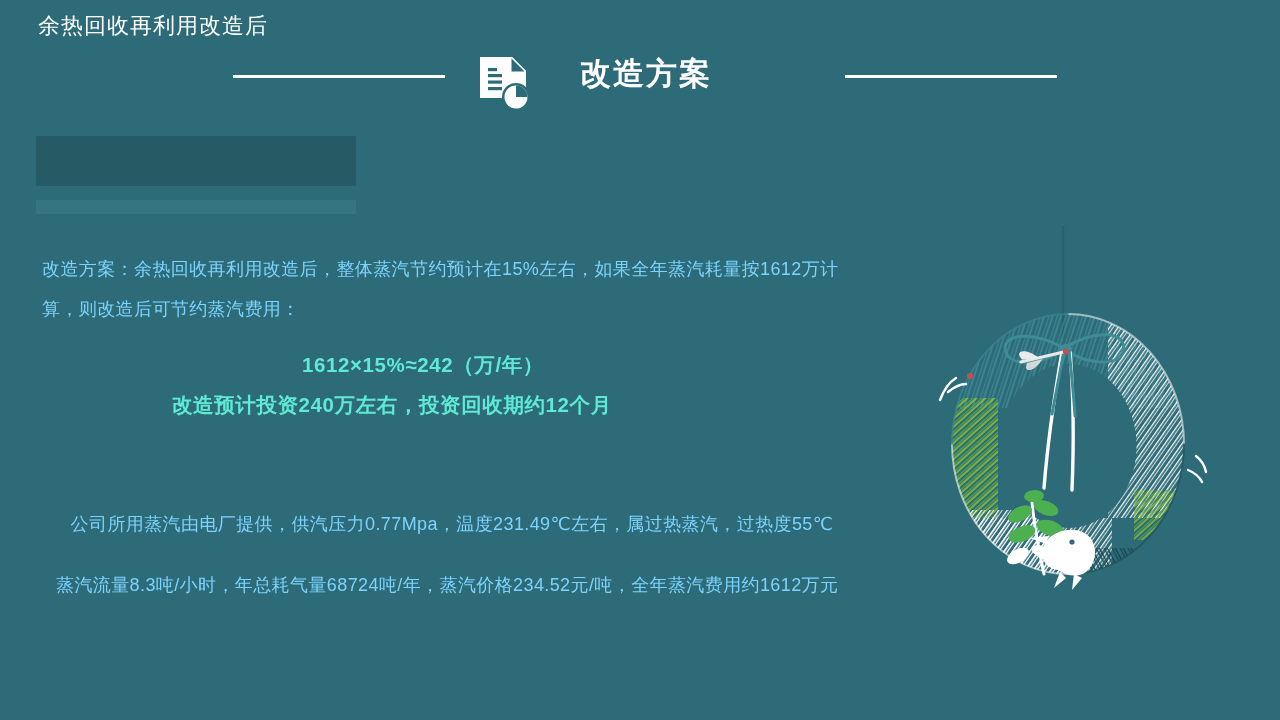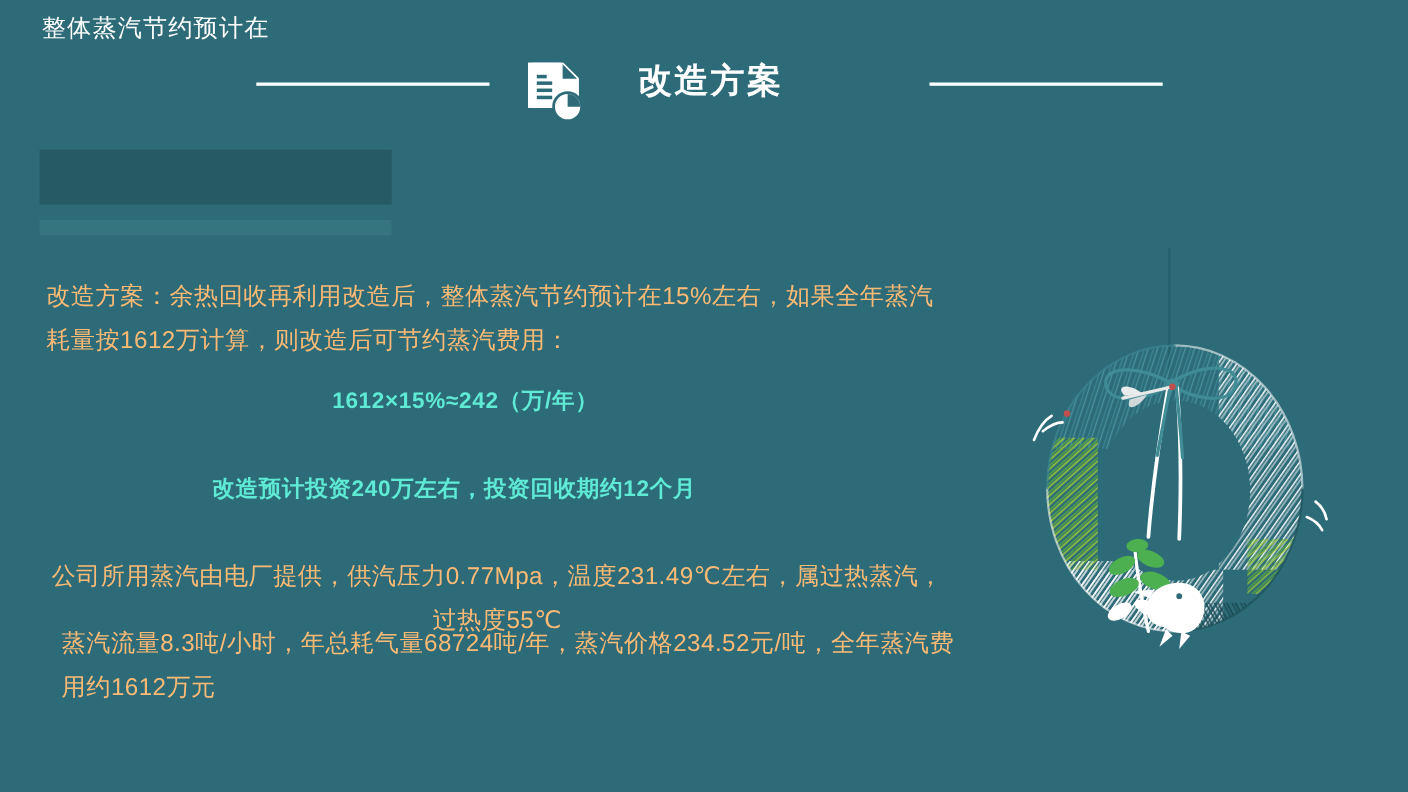--- a/index.html
+++ b/index.html
@@ -79,23 +79,23 @@
     left: 36px;
     top: 200px;
     width: 320px;
     height: 14px;
     background: #35757f;
   }
 
   
   .para {
     position: absolute;
-    font-size: 22px;
+    font-size: 18px;
     line-height: 40px;
-    color: #fdba74;
+    color: #7dd3fc;
     letter-spacing: 0.4px;
   }
   .para-top {
     left: 42px;
     top: 249px;
     width: 820px;
   }
   .para-bottom-a {
     left: 42px;
     top: 504px;
@@ -112,21 +112,21 @@
   .hl {
     position: absolute;
     color: #5eead4;
     font-size: 20.5px;
     line-height: 40px;
     font-weight: bold;
     letter-spacing: 0.6px;
     white-space: nowrap;
   }
   .hl-1 { left: 302px; top: 345px; }
-  .hl-2 { left: 193px; top: 385px; margin-top: 40px; }
+  .hl-2 { left: 172px; top: 385px; }
 
   
   .wreath {
     position: absolute;
     left: 912px;
     top: 218px;
     width: 312px;
     height: 424px;
   }
 </style>
@@ -158,21 +158,21 @@
 
       <circle cx="39" cy="43" r="14" fill="#2d6b78"></circle>
       <circle cx="39" cy="43" r="11.5" fill="#ffffff"></circle>
       <path d="M39 43 L39 31.5 A11.5 11.5 0 0 1 50.5 43 Z" fill="#2d6b78"></path>
     </svg>
   </div>
 
   <div class="header-title">改造方案</div>
 
   <div class="sec-box"></div>
-  <div class="sec-box-label">整体蒸汽节约预计在</div>
+  <div class="sec-box-label">余热回收再利用改造后</div>
   <div class="sec-bar"></div>
 
   <div class="para para-top">改造方案：余热回收再利用改造后，整体蒸汽节约预计在15%左右，如果全年蒸汽耗量按1612万计算，则改造后可节约蒸汽费用：</div>
 
   <div class="hl hl-1">1612×15%≈242（万/年）</div>
 
   <div class="hl hl-2">改造预计投资240万左右，投资回收期约12个月</div>
 
   <div class="para para-bottom-a">公司所用蒸汽由电厂提供，供汽压力0.77Mpa，温度231.49℃左右，属过热蒸汽，过热度55℃</div>
 

